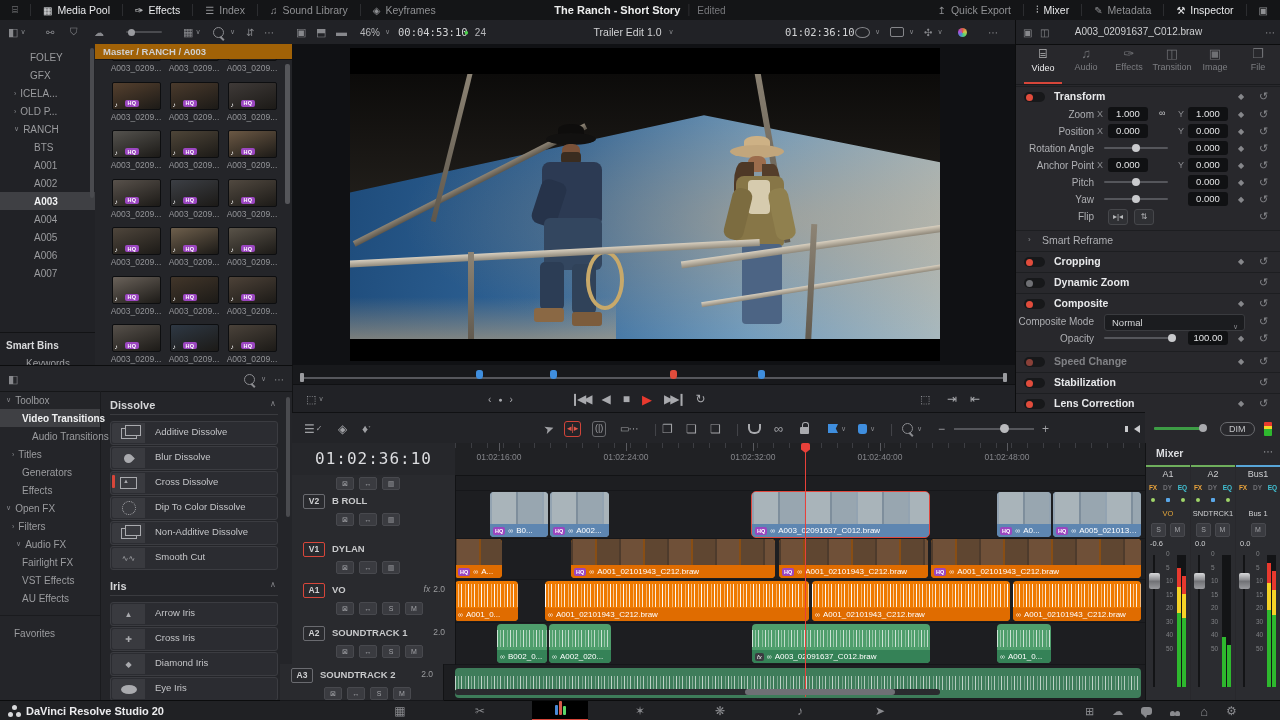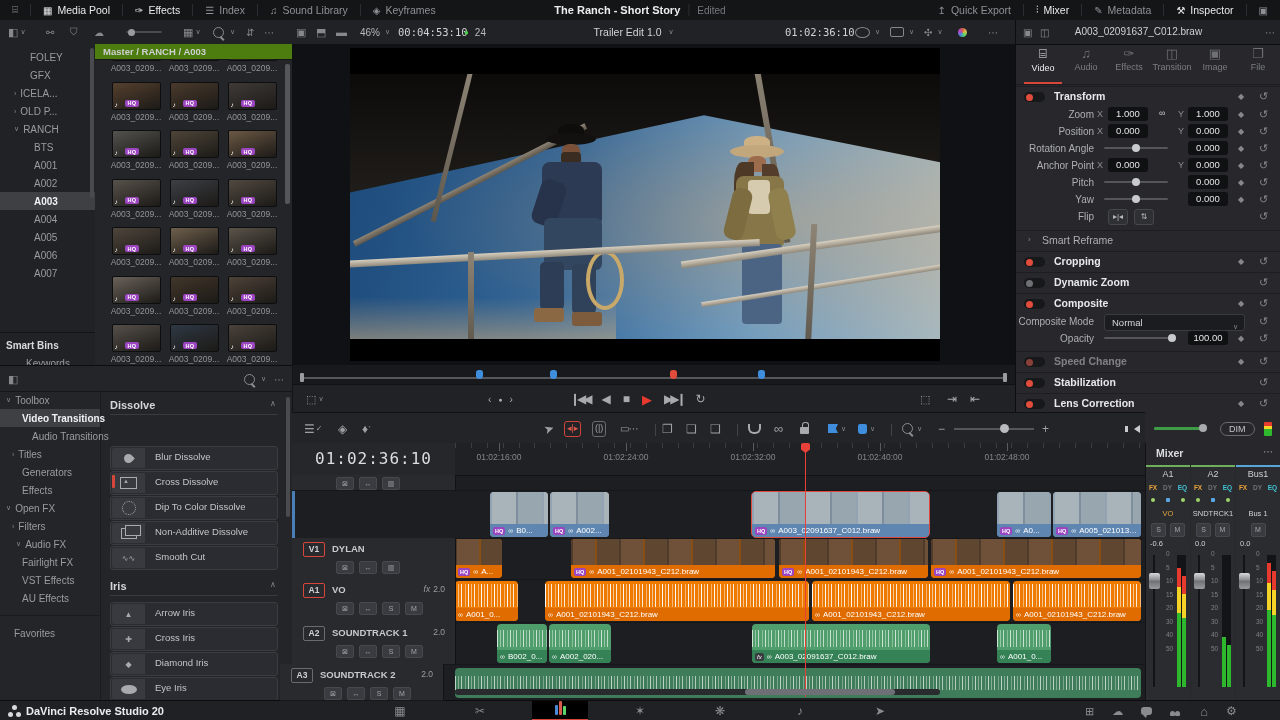--- a/index.html
+++ b/index.html
@@ -37,21 +37,21 @@
   .bins{position:absolute;left:0;top:44px;width:95px;height:321px;background:#212226;border-right:1px solid #121315;}
   .bin-row{position:relative;height:18px;display:flex;align-items:center;font-size:10px;color:#9b9c9f;white-space:nowrap;}
   .bin-row.sel{background:#3f4044;color:#f0f1f2;font-weight:bold;}
   .bin-row .chev{margin-right:4px;}
   .bins-divider{position:absolute;left:0;width:95px;height:1px;background:#121315;}
   .smart-title{font-size:10px;font-weight:bold;color:#d8d9db;}
   .bins-scroll{position:absolute;right:1px;top:4px;width:4px;height:150px;background:#4a4b4f;border-radius:2px;}
 
   
   .media{position:absolute;left:95px;top:44px;width:197px;height:321px;background:#242529;border-right:1px solid #121315;overflow:hidden;}
-  .crumb{position:absolute;left:0;top:0;width:197px;height:15px;background:#4d7c0f;border-bottom:1px solid #151618;
+  .crumb{position:absolute;left:0;top:0;width:197px;height:15px;background:#a16207;border-bottom:1px solid #151618;
          font-size:9.5px;font-weight:bold;color:#cfd0d2;padding-left:8px;line-height:15px;}
   .mgrid{position:absolute;left:0;top:15px;width:197px;height:306px;overflow:hidden;}
   .mcell{position:absolute;width:56px;}
   .mthumb{position:relative;width:47px;height:26px;margin:0 auto;border-radius:2px;border:1px solid #0d0e10;overflow:hidden;}
   .mthumb .note{position:absolute;left:2px;bottom:1px;font-size:6.5px;color:#fff;}
   .hq{position:absolute;left:12px;bottom:2px;background:#9b46c0;color:#fff;font-size:5.5px;font-weight:bold;
       padding:0.5px 3px;border-radius:2px;letter-spacing:.3px;}
   .mlabel{margin-top:2px;text-align:center;font-size:8.5px;color:#939498;}
   .media-scroll{position:absolute;right:2px;top:20px;width:5px;height:140px;background:#55565a;border-radius:2px;}
 
@@ -917,20 +917,26 @@
           <div style="display: inline;">AU Effects</div>
         </div>
         <div style="height: 1px; background: rgb(26, 27, 30); margin: 8px 0px;"></div>
         <div class="bin-row" style="padding-left: 14px;">Favorites</div>
       </div>
     <div class="fxitems" id="fx-items">
       <div class="fxitems-scroll"></div>
     <div class="fxsec-t" style="top: 8px;">Dissolve</div>
         <div style="position: absolute; left: 170px; top: 8px; font-size: 8px; color: rgb(133, 134, 138);">∧</div>
         <div class="fxsec-line" style="top: 23px;"></div>
+        <div class="fxitem" style="top: 30px;">
+          <div class="fxtile">
+            <div class="sh-layers"></div>
+          </div>
+          <div class="fxname">Additive Dissolve</div>
+        </div>
         <div class="fxitem" style="top: 55px;">
           <div class="fxtile">
             <div class="sh-drop"></div>
           </div>
           <div class="fxname">Blur Dissolve</div>
         </div>
         <div class="fxitem" style="top: 105px;">
           <div class="fxtile">
             <div class="sh-dots"></div>
           </div>
@@ -1362,20 +1368,29 @@
       <div class="pagebtn" style="left: 800px;">♪</div>
       <div class="pagebtn" style="left: 880px;">➤</div>
     </div>
 <div class="thead" style="left: 292px; top: 475px; height: 15px; position: absolute;">
       <div class="ticons" style="top: 2px;">
         <div class="ticon">⊠</div>
         <div class="ticon">↔</div>
         <div class="ticon">▥</div>
       </div>
     </div>
+    <div class="thead" style="left: 292px; top: 490px; height: 48px; position: absolute;">
+      <div class="tid">V2</div>
+      <div class="tname">B ROLL</div>
+      <div class="ticons" style="top: 23px;">
+        <div class="ticon">⊠</div>
+        <div class="ticon">↔</div>
+        <div class="ticon">▥</div>
+      </div>
+    </div>
     <div class="thead" style="left: 292px; top: 538px; height: 41px; position: absolute;">
       <div class="tid red">V1</div>
       <div class="tname">DYLAN</div>
       <div class="ticons" style="top: 23px;">
         <div class="ticon">⊠</div>
         <div class="ticon">↔</div>
         <div class="ticon">▥</div>
       </div>
     </div>
     <div class="thead" style="left: 292px; top: 579px; height: 43px; position: absolute;">

